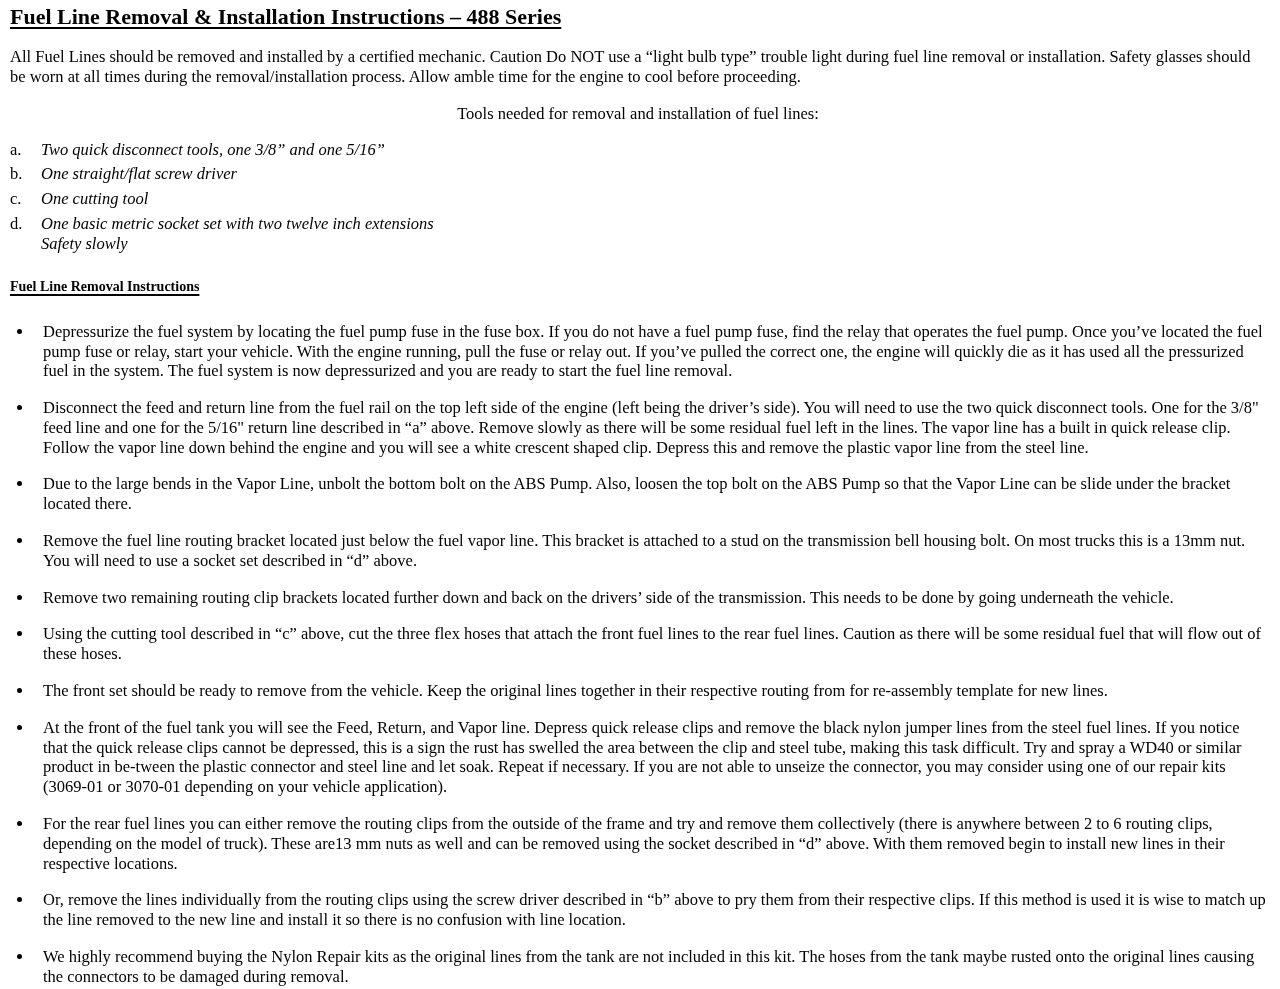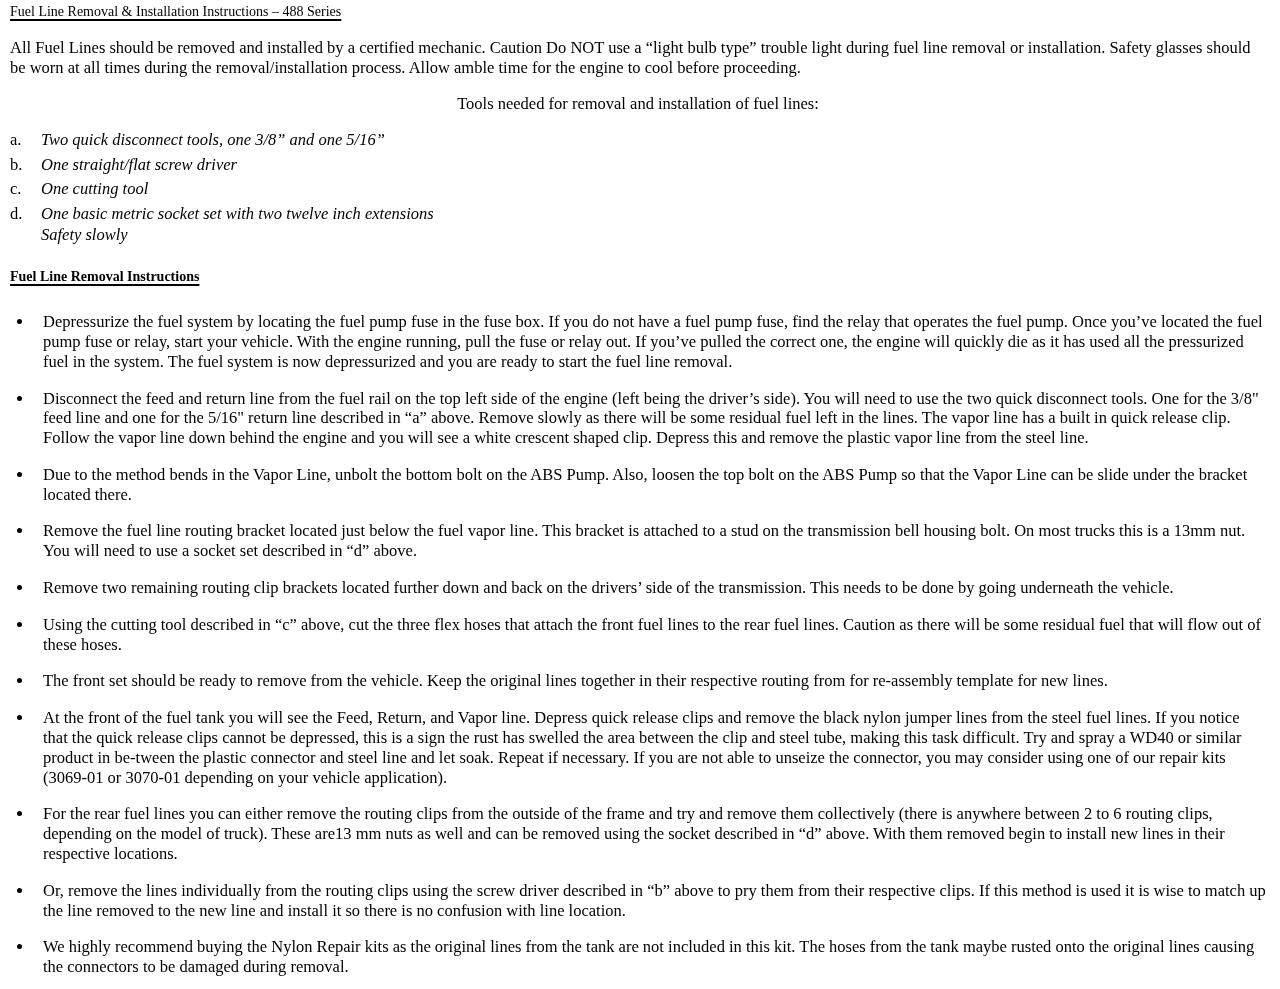--- a/index.html
+++ b/index.html
@@ -7,22 +7,22 @@
     width: 1280px;
     min-height: 989px;
     box-sizing: border-box;
     padding: 4px 14px 20px 10px;
     font-family: "Liberation Serif", serif;
     font-size: 16.5px;
     line-height: 1.2;
     background: #ffffff;
   }
   h1.doc-title {
-    font-size: 14px;
-    font-weight: normal;
+    font-size: 22px;
+    font-weight: bold;
     margin: 0 0 17px 0;
     line-height: 1.2;
   }
   h2.section-heading {
     font-size: 14px;
     font-weight: bold;
     margin: 24px 0 26px 0;
     line-height: 1.2;
   }
   .underline {
@@ -81,21 +81,21 @@
       <span class="tool-letter">d.</span>
       <span class="tool-text"><span>One basic metric socket set with two twelve inch extensions</span><span class="tool-extra">Safety slowly</span></span>
     </div>
   </div>
 
   <h2 class="section-heading"><span class="underline">Fuel Line Removal Instructions</span></h2>
 
   <ul class="bullets">
     <li>Depressurize the fuel system by locating the fuel pump fuse in the fuse box. If you do not have a fuel pump fuse, find the relay that operates the fuel pump. Once you’ve located the fuel pump fuse or relay, start your vehicle. With the engine running, pull the fuse or relay out. If you’ve pulled the correct one, the engine will quickly die as it has used all the pressurized fuel in the system. The fuel system is now depressurized and you are ready to start the fuel line removal.</li>
     <li>Disconnect the feed and return line from the fuel rail on the top left side of the engine (left being the driver’s side). You will need to use the two quick disconnect tools. One for the 3/8" feed line and one for the 5/16" return line described in “a” above. Remove slowly as there will be some residual fuel left in the lines. The vapor line has a built in quick release clip. Follow the vapor line down behind the engine and you will see a white crescent shaped clip. Depress this and remove the plastic vapor line from the steel line.</li>
-    <li>Due to the method bends in the Vapor Line, unbolt the bottom bolt on the ABS Pump. Also, loosen the top bolt on the ABS Pump so that the Vapor Line can be slide under the bracket located there.</li>
+    <li>Due to the large bends in the Vapor Line, unbolt the bottom bolt on the ABS Pump. Also, loosen the top bolt on the ABS Pump so that the Vapor Line can be slide under the bracket located there.</li>
     <li>Remove the fuel line routing bracket located just below the fuel vapor line. This bracket is attached to a stud on the transmission bell housing bolt. On most trucks this is a 13mm nut. You will need to use a socket set described in “d” above.</li>
     <li>Remove two remaining routing clip brackets located further down and back on the drivers’ side of the transmission. This needs to be done by going underneath the vehicle.</li>
     <li>Using the cutting tool described in “c” above, cut the three flex hoses that attach the front fuel lines to the rear fuel lines. Caution as there will be some residual fuel that will flow out of these hoses.</li>
     <li>The front set should be ready to remove from the vehicle. Keep the original lines together in their respective routing from for re-assembly template for new lines.</li>
     <li>At the front of the fuel tank you will see the Feed, Return, and Vapor line. Depress quick release clips and remove the black nylon jumper lines from the steel fuel lines. If you notice that the quick release clips cannot be depressed, this is a sign the rust has swelled the area between the clip and steel tube, making this task difficult. Try and spray a WD40 or similar product in be-tween the plastic connector and steel line and let soak. Repeat if necessary. If you are not able to unseize the connector, you may consider using one of our repair kits (3069-01 or 3070-01 depending on your vehicle application).</li>
     <li>For the rear fuel lines you can either remove the routing clips from the outside of the frame and try and remove them collectively (there is anywhere between 2 to 6 routing clips, depending on the model of truck). These are13 mm nuts as well and can be removed using the socket described in “d” above. With them removed begin to install new lines in their respective locations.</li>
     <li>Or, remove the lines individually from the routing clips using the screw driver described in “b” above to pry them from their respective clips. If this method is used it is wise to match up the line removed to the new line and install it so there is no confusion with line location.</li>
     <li>We highly recommend buying the Nylon Repair kits as the original lines from the tank are not included in this kit. The hoses from the tank maybe rusted onto the original lines causing the connectors to be damaged during removal.</li>
   </ul>
 

